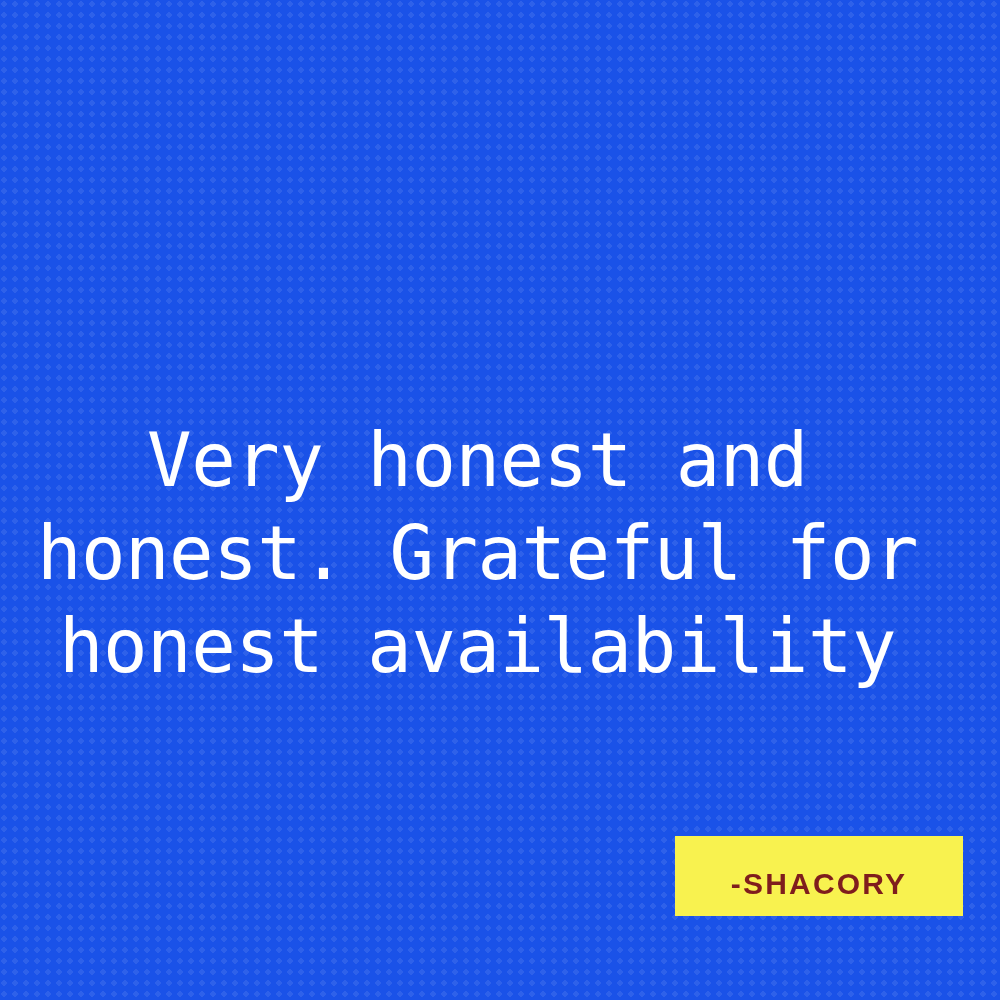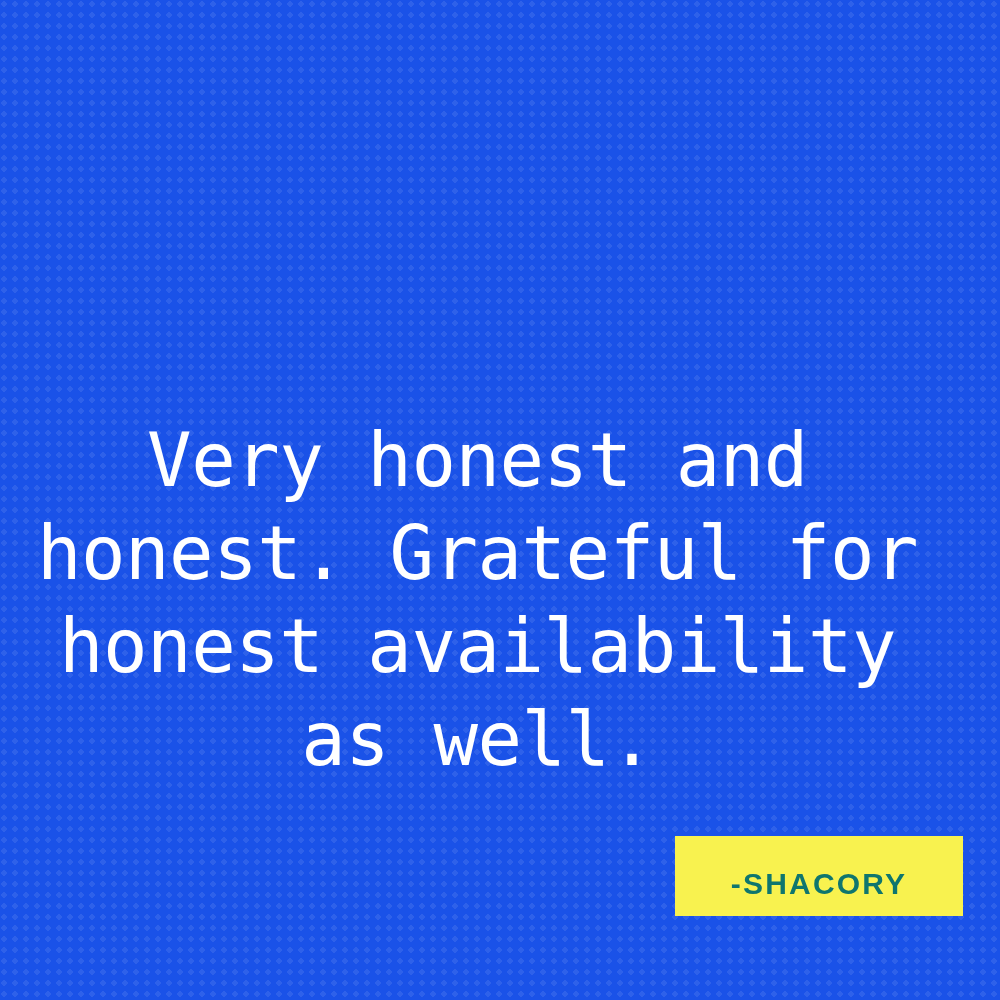--- a/index.html
+++ b/index.html
@@ -67,21 +67,21 @@
     top: 836px;
     width: 288px;
     height: 80px;
     background: #F8F24F;
     z-index: 3;
     display: flex;
     align-items: center;
     justify-content: center;
   }
   #attribution-text {
-    color: #0f766e;
+    color: #7f1d1d;
     font-family: "Liberation Sans", sans-serif;
     font-weight: 700;
     font-size: 30px;
     letter-spacing: 2.2px;
     white-space: pre;
     margin-top: 16px;
   }
 </style>
 </head>
 <body>
@@ -89,20 +89,19 @@
 <div id="canvas">
 
   <div id="dot-pattern"></div>
 
   <div id="quote-mark">“</div>
 
   <div id="quote-block">
     <span class="quote-line">Very honest and</span>
     <span class="quote-line">honest. Grateful for</span>
     <span class="quote-line">honest availability</span>
-    <span class="quote-line">as well.</span>
   </div>
 
   <div id="attribution-badge">
     <span id="attribution-text">-SHACORY</span>
   </div>
 
 </div>
 
 </body></html>

